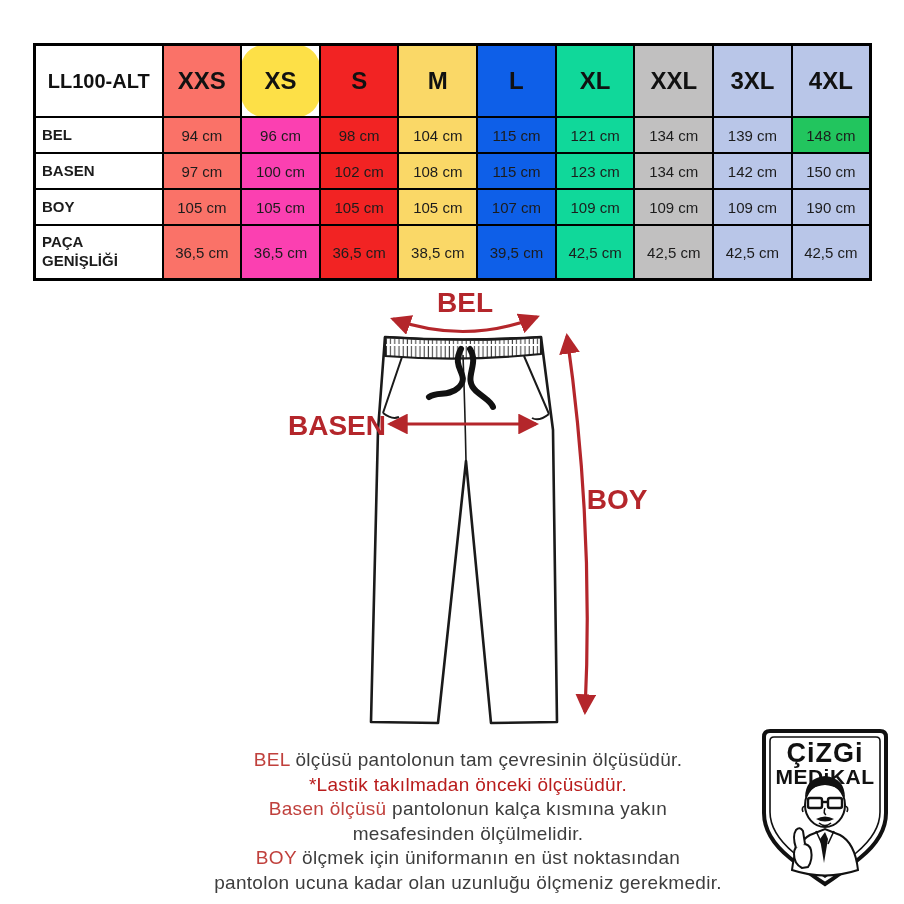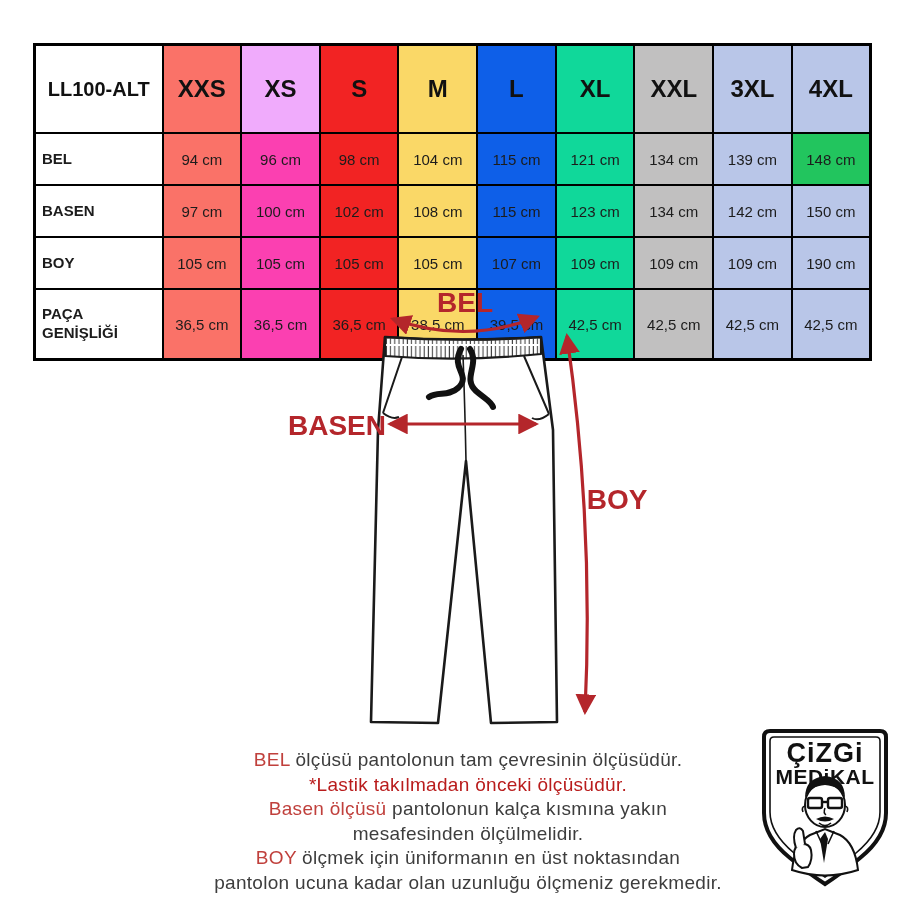--- a/index.html
+++ b/index.html
@@ -3,21 +3,21 @@
 <meta charset="utf-8">
 <style>
   html,body{margin:0;padding:0;background:#fff;}
   body{font-family:"Liberation Sans",sans-serif;}
   .stage{position:relative;width:904px;height:904px;background:#fff;overflow:hidden;}
 
   
   table.size{position:absolute;left:33px;top:43px;width:839px;border-collapse:collapse;
              border:3px solid #000;table-layout:fixed;}
   table.size td{border:2px solid #000;text-align:center;vertical-align:middle;
-                color:#1c1c1c;padding:8px;overflow:hidden;}
+                color:#1c1c1c;padding:0;overflow:hidden;}
   table.size col.label-col{width:128px;}
   tr.hdr td{height:70px;font-weight:bold;font-size:24px;color:#111;}
   tr.hdr td.model{font-size:20px;}
   tr.r td{height:34px;font-size:15px;}
   tr.r.paca td{height:52px;}
   td.rowlabel{text-align:left !important;font-weight:bold;font-size:17px;
               padding-left:6px !important;background:#fff;color:#000;line-height:1.25;}
 
   
   .pants-svg{position:absolute;left:250px;top:285px;}
@@ -47,21 +47,21 @@
         <col>
         <col>
         <col>
         <col>
         <col>
       </colgroup>
     <tbody>
       <tr class="hdr">
         <td class="model" style="background-color: rgb(255, 255, 255);">LL100-ALT</td>
         <td style="background-color: rgb(250, 114, 104);">XXS</td>
-        <td style="background-color: #f0abfc;">XS</td>
+        <td style="background-color: #fde047; border-radius: 23px;">XS</td>
         <td style="background-color: rgb(242, 35, 35);">S</td>
         <td style="background-color: rgb(250, 216, 103);">M</td>
         <td style="background-color: rgb(14, 95, 232);">L</td>
         <td style="background-color: rgb(16, 216, 154);">XL</td>
         <td style="background-color: rgb(193, 192, 192);">XXL</td>
         <td style="background-color: rgb(185, 198, 232);">3XL</td>
         <td style="background-color: rgb(185, 198, 232);">4XL</td>
       </tr>
       <tr class="r">
         <td class="rowlabel" style="background-color: rgb(255, 255, 255);">BEL</td>

